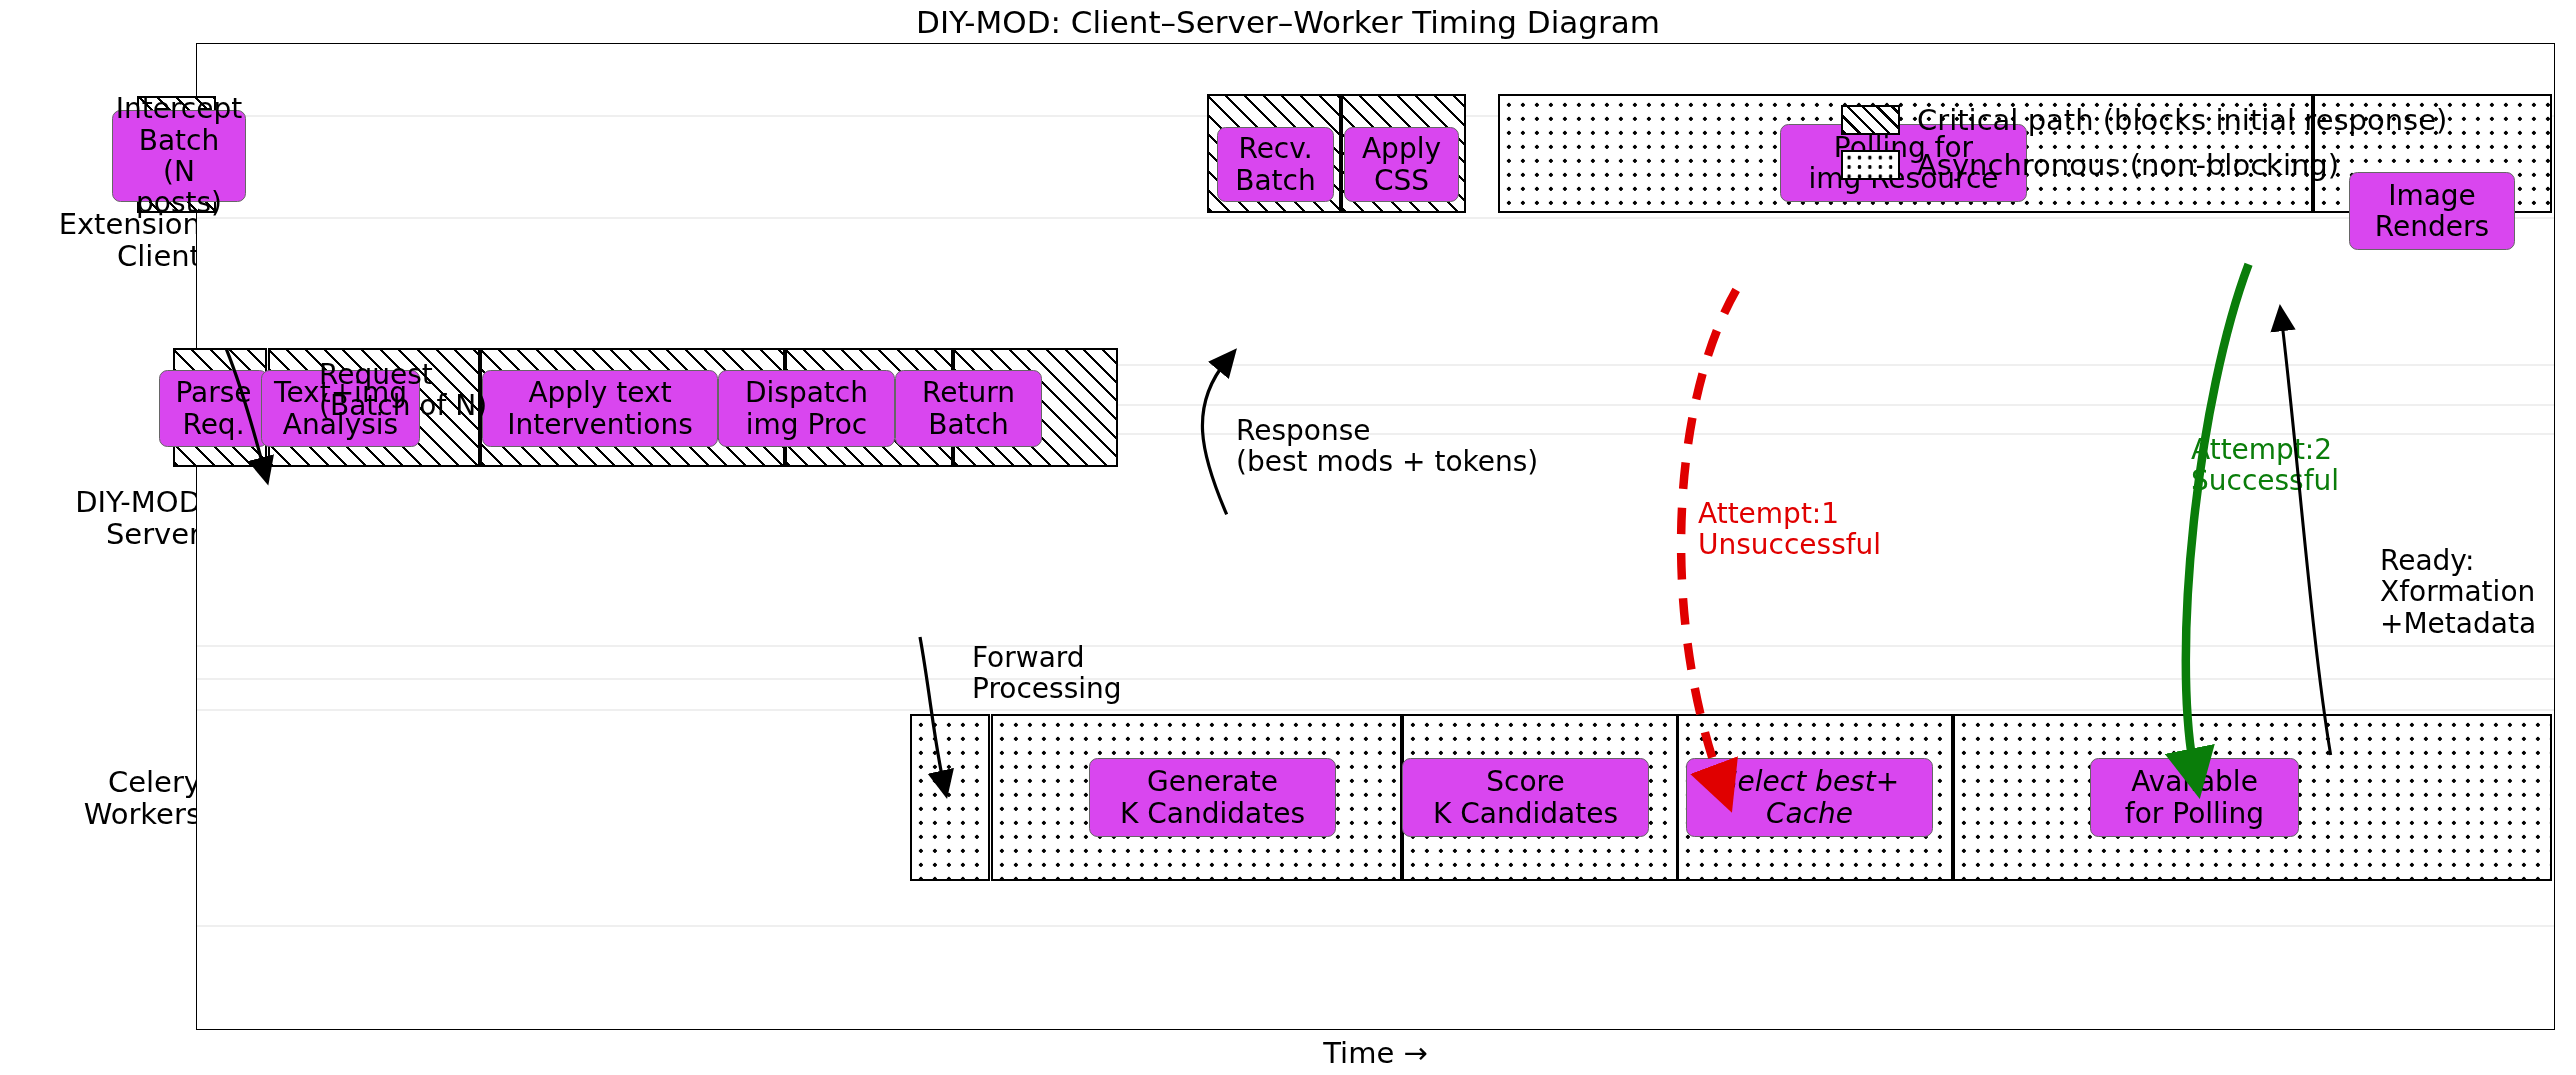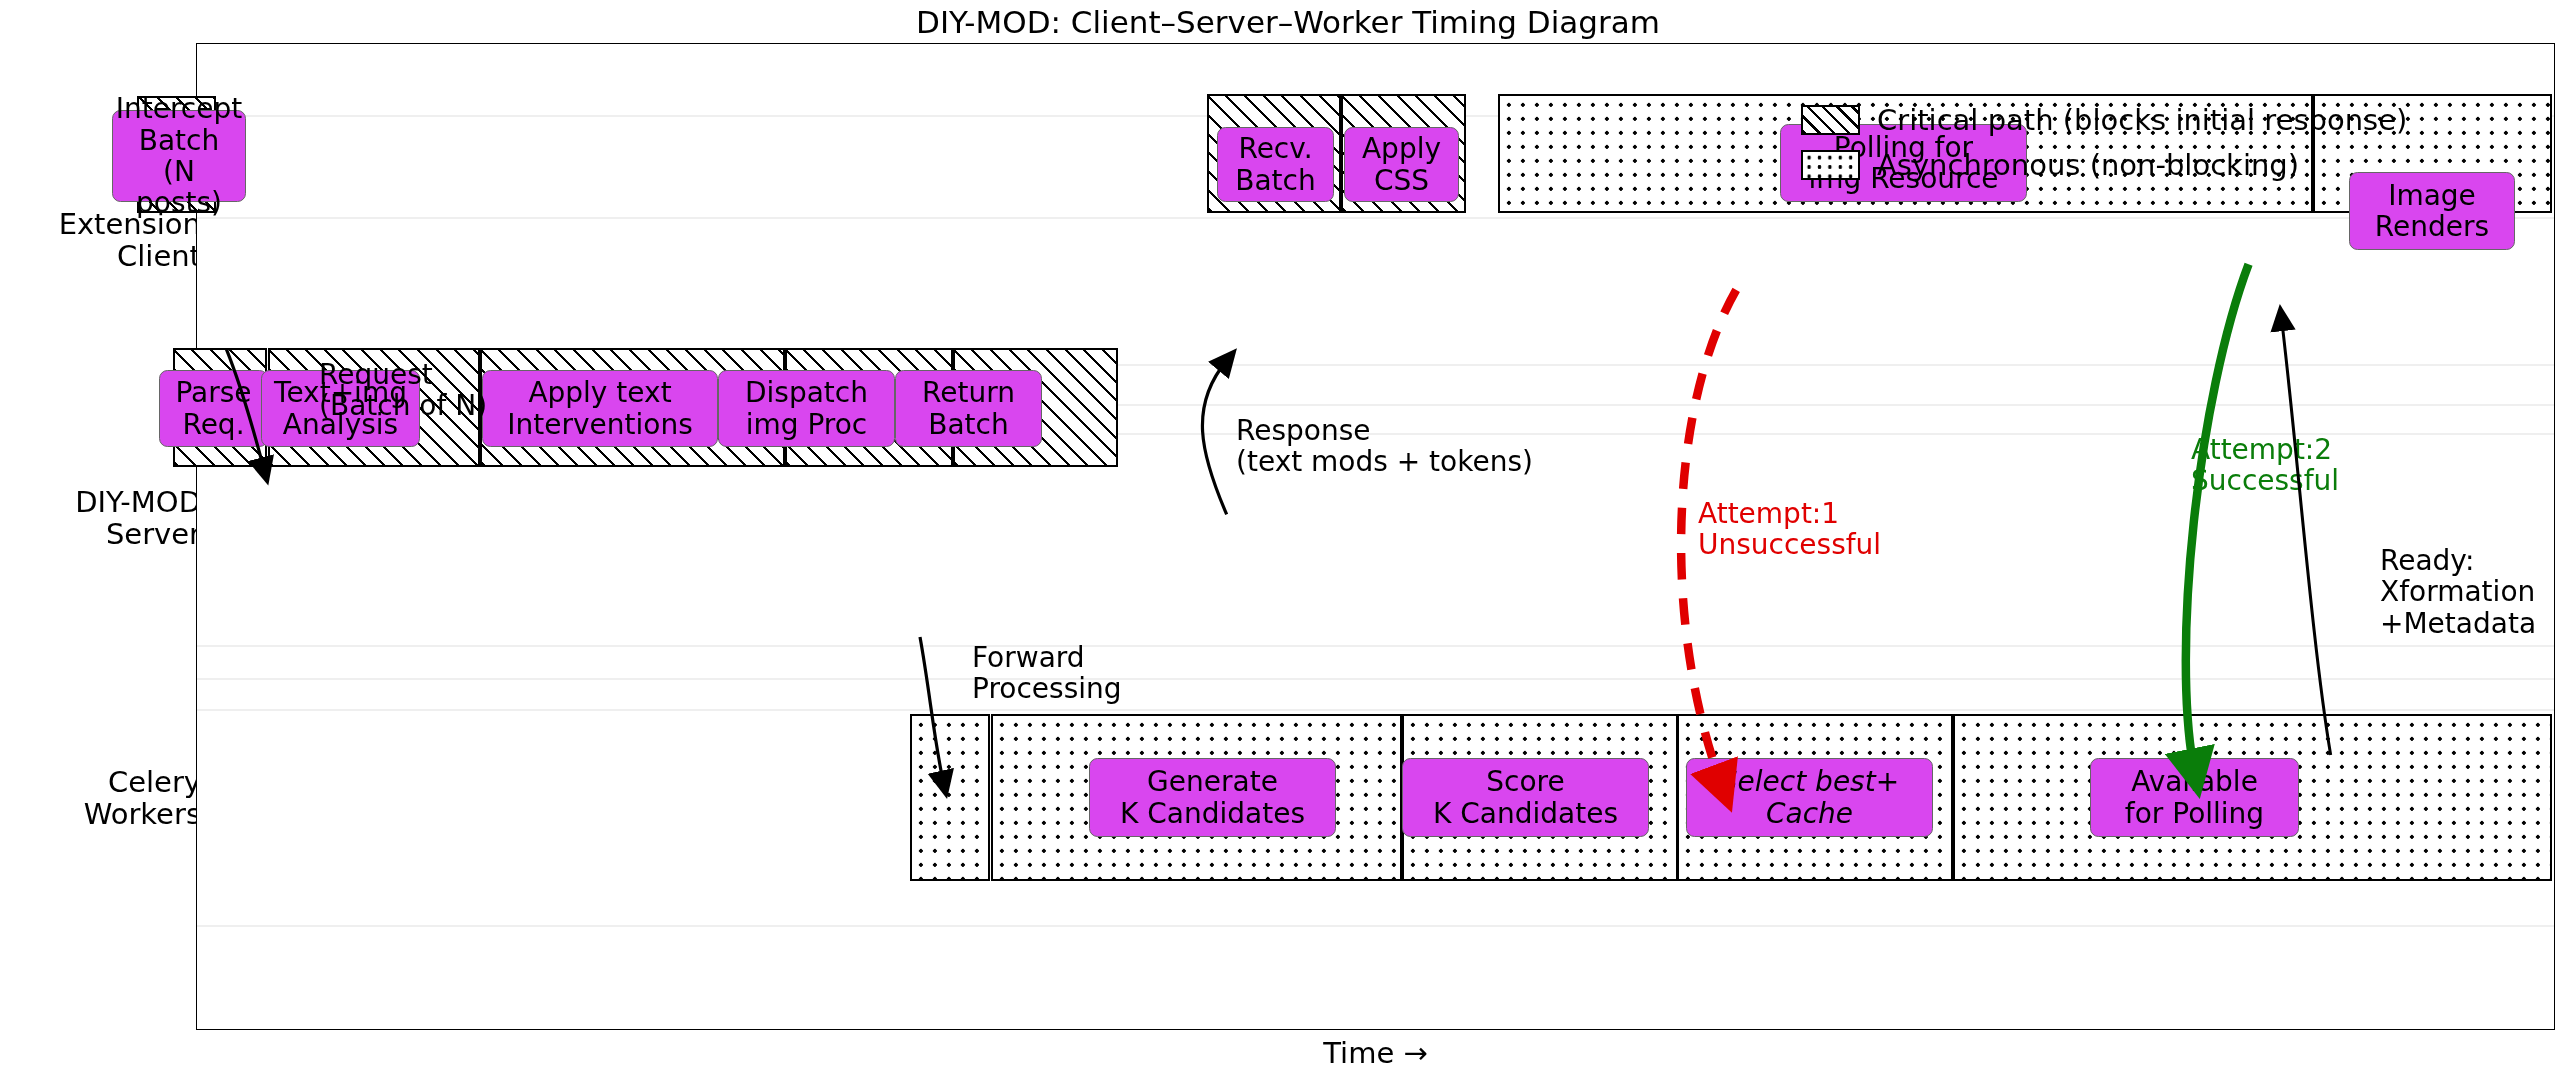--- a/index.html
+++ b/index.html
@@ -48,21 +48,21 @@
   .boxlabel{
     position:absolute;box-sizing:border-box;
     background:#d946ef;border:1.9px solid #666;border-radius:8.5px;
     display:flex;align-items:center;justify-content:center;text-align:center;
     font-size:28px;line-height:1.12;color:#000;white-space:pre-line;
     padding:1.9px 5.7px;
   }
 
   
   #legend{position:absolute;right:17px;top:53px;width:736px;}
-  .legend-row{display:flex;align-items:center;justify-content:flex-start;height:45px;}
+  .legend-row{display:flex;align-items:center;justify-content:flex-start;height:45px;margin-left:40px;}
   .legend-swatch{
     width:59px;height:30px;border:2.8px solid #000;box-sizing:border-box;margin-right:17px;flex:none;
   }
   .legend-swatch.hatch{
     background-color:#fff;
     background-image:repeating-linear-gradient(45deg,
       #000 0px,#000 2.5px,rgba(0,0,0,0) 2.5px,rgba(0,0,0,0) 10.4px);
   }
   .legend-swatch.dots{
     background-color:#fff;
@@ -175,21 +175,21 @@
         <div class="legend-text">Asynchronous (non-blocking)</div>
       </div>
     </div>
 
   </div>
 
   <div class="annot" style="left:319px;top:359px;">Request
 (Batch of N)</div>
 
   <div class="annot" style="left:1236px;top:415px;">Response
-(text mods + tokens)</div>
+(best mods + tokens)</div>
 
   <div class="annot" style="left:972px;top:642px;">Forward
 Processing</div>
 
   <div class="annot red" style="left:1698px;top:498px;">Attempt:1
 Unsuccessful</div>
 
   <div class="annot green" style="left:2191px;top:434px;">Attempt:2
 Successful</div>
 

